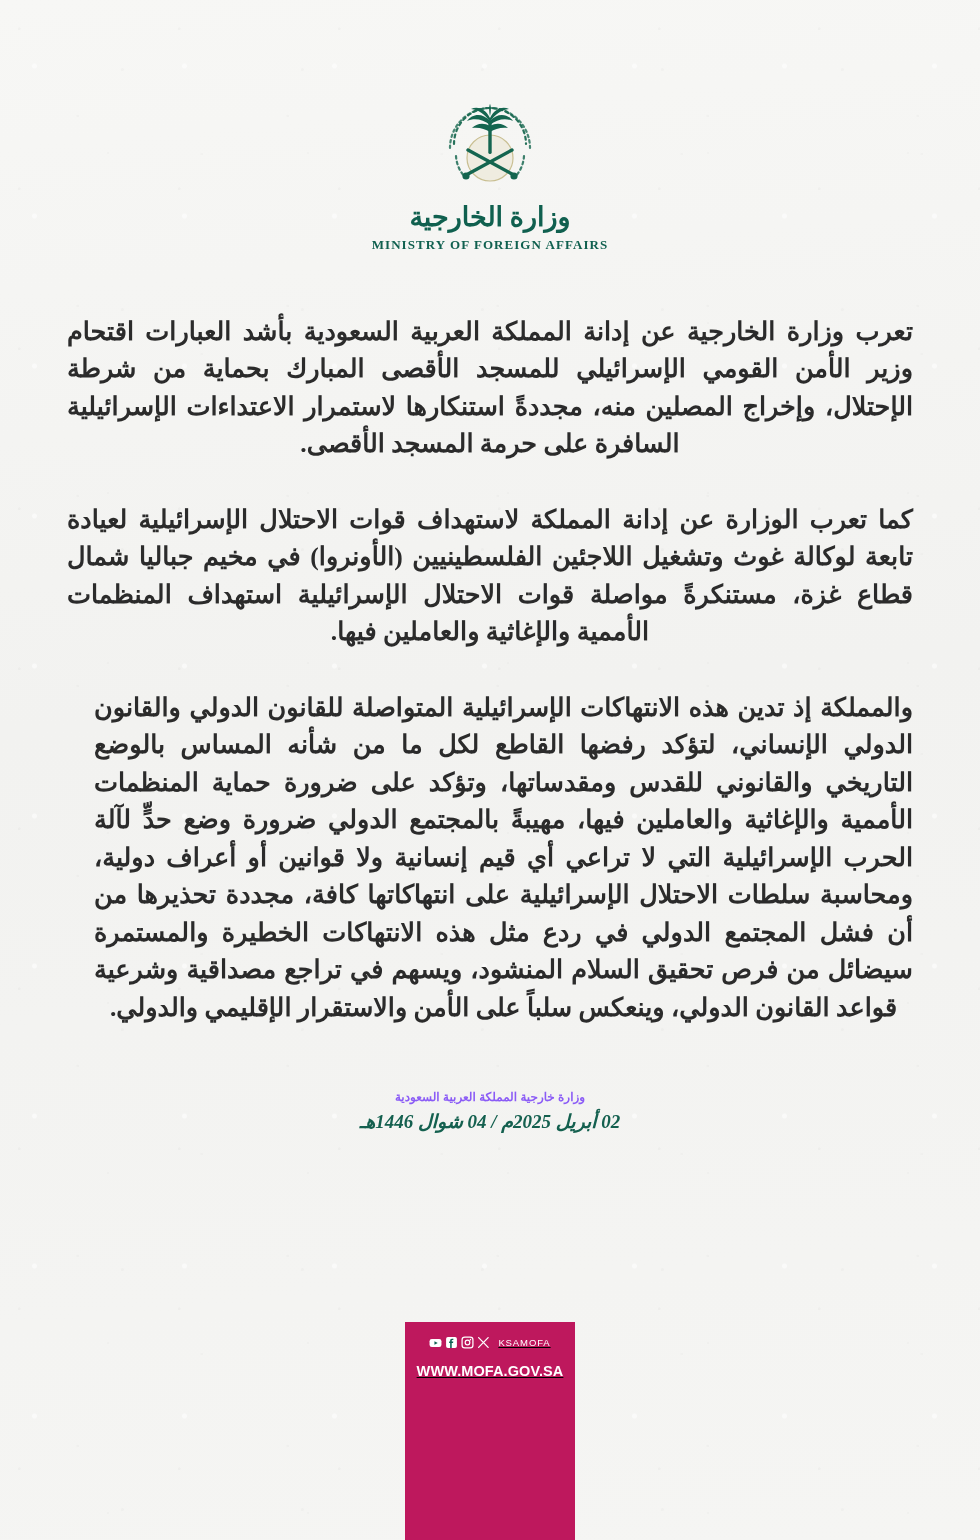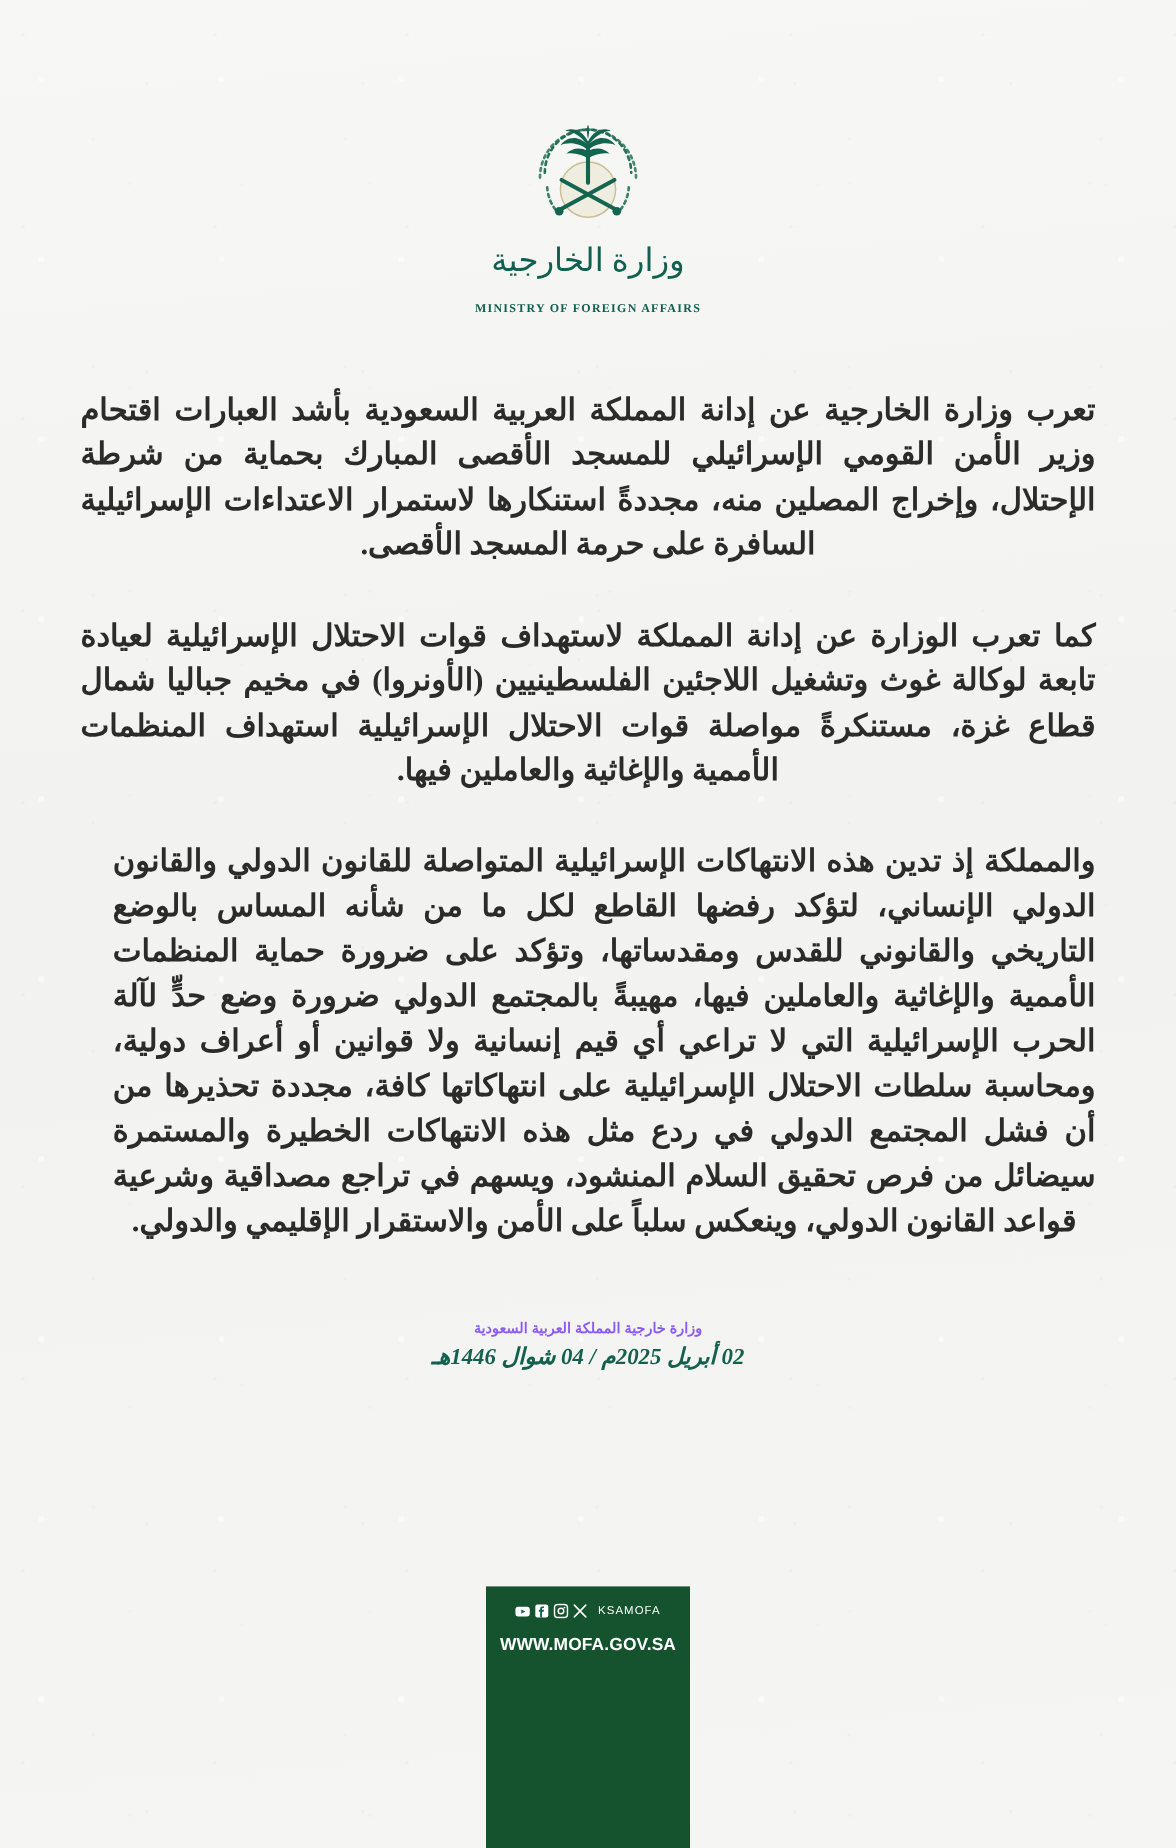--- a/index.html
+++ b/index.html
@@ -47,24 +47,24 @@
     display: flex;
     flex-direction: column;
     align-items: center;
   }
   .emblem {
     width: 104px;
     height: 96px;
     display: block;
   }
   .logo-latin {
-    margin-top: 18px;
+    margin-top: 3px;
     font-family: "Liberation Serif", serif;
     font-weight: bold;
-    font-size: 10px;
+    font-size: 13px;
     letter-spacing: 1.05px;
     color: #10604f;
     direction: ltr;
   }
 
   
   .content {
     margin: 0 auto;
     width: 846px;
     padding-top: 60px;
@@ -109,22 +109,23 @@
     font-style: italic;
   }
 
   
   .footer-panel {
     position: absolute;
     left: 405px;
     top: 1322px;
     width: 170px;
     height: 218px;
-    background: #14532d;
+    background: #be185d;
     z-index: 2;
+    text-decoration: underline;
   }
   .footer-inner {
     padding: 14px 0 0 0;
     display: flex;
     flex-direction: column;
     align-items: center;
     direction: ltr;
   }
   .social-row {
     display: flex;
@@ -188,21 +189,21 @@
         <path d="M52 17 C60 8 70 10 75 17 C68 14 59 15 52 21 Z"></path>
         <path d="M52 14 C47 4 39 2 33 5 C41 6 47 10 52 18 Z"></path>
         <path d="M52 14 C57 4 65 2 71 5 C63 6 57 10 52 18 Z"></path>
         <path d="M52 12 C50 3 52 0 52 0 C52 0 54 3 52 12 Z"></path>
         <path d="M52 22 C45 18 38 20 34 24 C41 23 47 25 52 28 Z"></path>
         <path d="M52 22 C59 18 66 20 70 24 C63 23 57 25 52 28 Z"></path>
       </g>
     </svg>
 
     <div style="height:34px;display:flex;align-items:center;justify-content:center;">
-      <span style="font-family:'Liberation Serif',serif;font-size:27px;color:#10604f;font-weight:normal;letter-spacing:-0.5px;direction:rtl;">وزارة الخارجية</span>
+      <span style="font-family:'Liberation Serif',serif;font-size:27px;color:#10604f;font-weight:bold;letter-spacing:-0.5px;direction:rtl;">وزارة الخارجية</span>
     </div>
 
     <div class="logo-latin">MINISTRY OF FOREIGN AFFAIRS</div>
   </div>
 
   <div class="content">
     <p class="para">تعرب وزارة الخارجية عن إدانة المملكة العربية السعودية بأشد العبارات اقتحام وزير الأمن القومي الإسرائيلي للمسجد الأقصى المبارك بحماية من شرطة الإحتلال، وإخراج المصلين منه، مجددةً استنكارها لاستمرار الاعتداءات الإسرائيلية السافرة على حرمة المسجد الأقصى.</p>
     <p class="para">كما تعرب الوزارة عن إدانة المملكة لاستهداف قوات الاحتلال الإسرائيلية لعيادة تابعة لوكالة غوث وتشغيل اللاجئين الفلسطينيين (الأونروا) في مخيم جباليا شمال قطاع غزة، مستنكرةً مواصلة قوات الاحتلال الإسرائيلية استهداف المنظمات الأممية والإغاثية والعاملين فيها.</p>
     <p class="para">والمملكة إذ تدين هذه الانتهاكات الإسرائيلية المتواصلة للقانون الدولي والقانون الدولي الإنساني، لتؤكد رفضها القاطع لكل ما من شأنه المساس بالوضع التاريخي والقانوني للقدس ومقدساتها، وتؤكد على ضرورة حماية المنظمات الأممية والإغاثية والعاملين فيها، مهيبةً بالمجتمع الدولي ضرورة وضع حدٍّ لآلة الحرب الإسرائيلية التي لا تراعي أي قيم إنسانية ولا قوانين أو أعراف دولية، ومحاسبة سلطات الاحتلال الإسرائيلية على انتهاكاتها كافة، مجددة تحذيرها من أن فشل المجتمع الدولي في ردع مثل هذه الانتهاكات الخطيرة والمستمرة سيضائل من فرص تحقيق السلام المنشود، ويسهم في تراجع مصداقية وشرعية قواعد القانون الدولي، وينعكس سلباً على الأمن والاستقرار الإقليمي والدولي.</p>
   </div>

